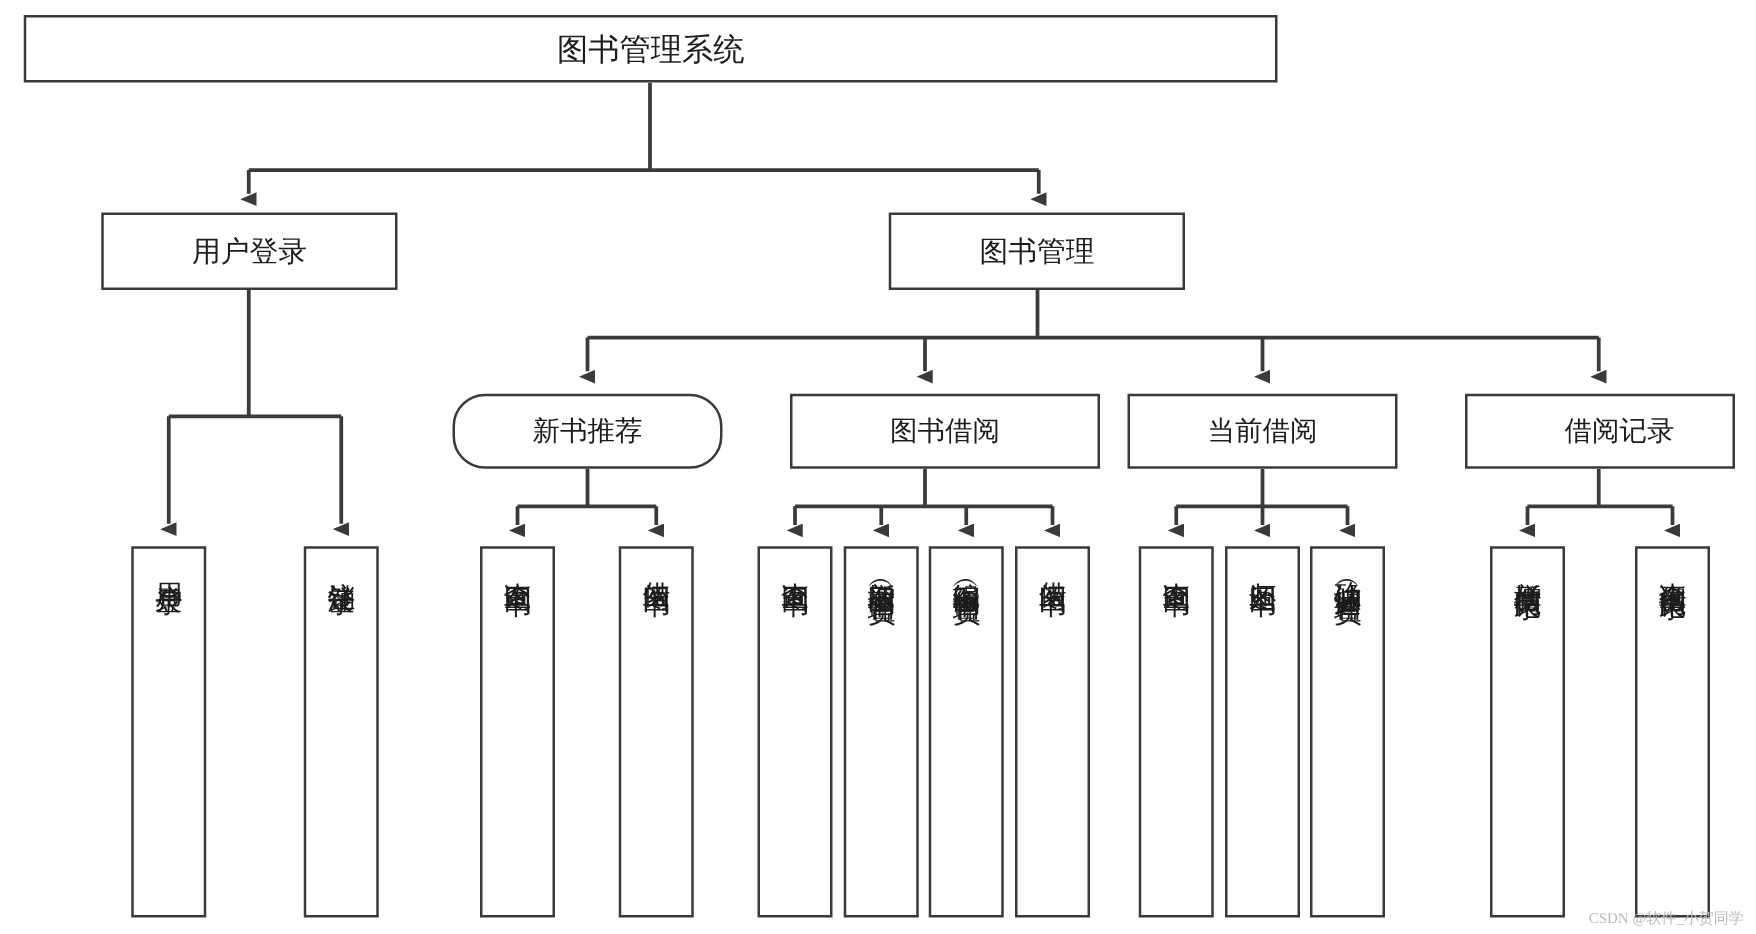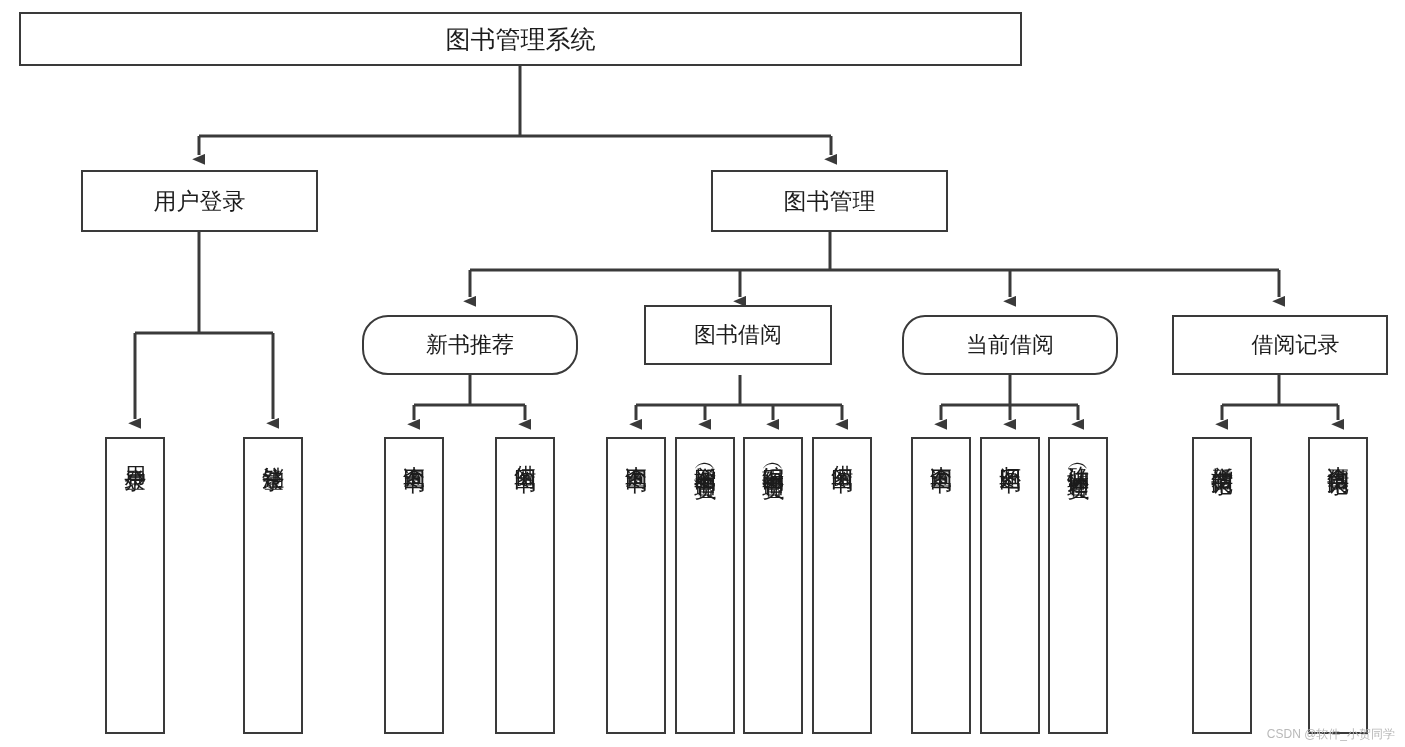--- a/index.html
+++ b/index.html
@@ -6,21 +6,21 @@
     margin: 0;
     padding: 0;
     background: #ffffff;
   }
   #canvas {
     position: relative;
     width: 1405px;
     height: 747px;
     background: #ffffff;
     overflow: hidden;
-    font-family: Liberation Sans, sans-serif;
+    font-family: Liberation Serif, serif;
   }
   #wires {
     position: absolute;
     left: 0;
     top: 0;
     width: 1405px;
     height: 747px;
     pointer-events: none;
   }
   .node {
@@ -133,24 +133,24 @@
   <div class="node level1" style="left:81px; top:170px; width:237px; height:62px;">
     <span class="hlabel">用户登录</span>
   </div>
   <div class="node level1" style="left:711px; top:170px; width:237px; height:62px;align-items:center;">
     <span class="hlabel">图书管理</span>
   </div>
 
   <div class="node level2" style="left:362px; top:315px; width:216px; height:60px;border-radius:26px;">
     <span class="hlabel">新书推荐</span>
   </div>
-  <div class="node level2" style="left:632px; top:305px; width:188px; height:60px;margin-left:12px;">
+  <div class="node level2" style="left:632px; top:315px; width:248px; height:60px;">
     <span class="hlabel">图书借阅</span>
   </div>
-  <div class="node level2" style="left:902px; top:315px; width:216px; height:60px;border-radius:23px;">
+  <div class="node level2" style="left:902px; top:315px; width:216px; height:60px;">
     <span class="hlabel">当前借阅</span>
   </div>
   <div class="node level2" style="left:1172px; top:315px; width:216px; height:60px;padding-left:31px;">
     <span class="hlabel">借阅记录</span>
   </div>
 
   <div class="node leaf" style="left:105px; top:437px; width:60px; height:297px;">
     <span class="vtext">用户登录</span>
   </div>
   <div class="node leaf" style="left:243px; top:437px; width:60px; height:297px;">

